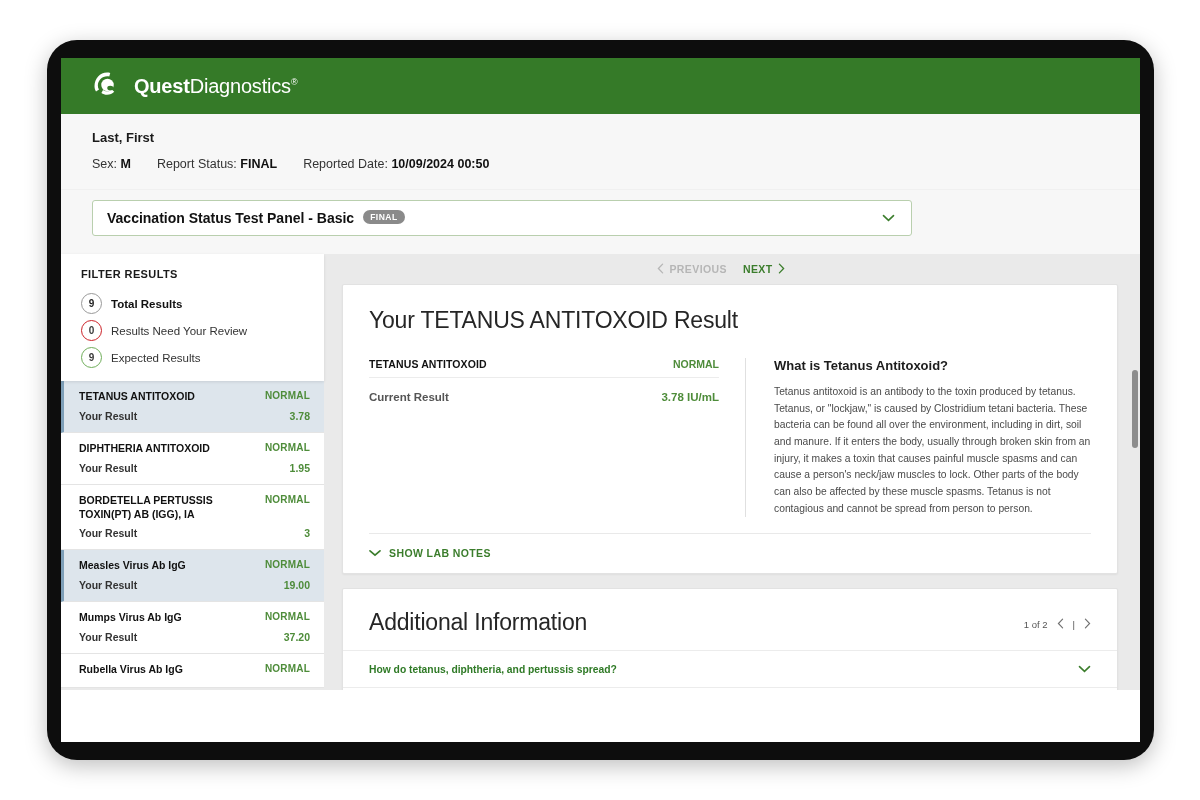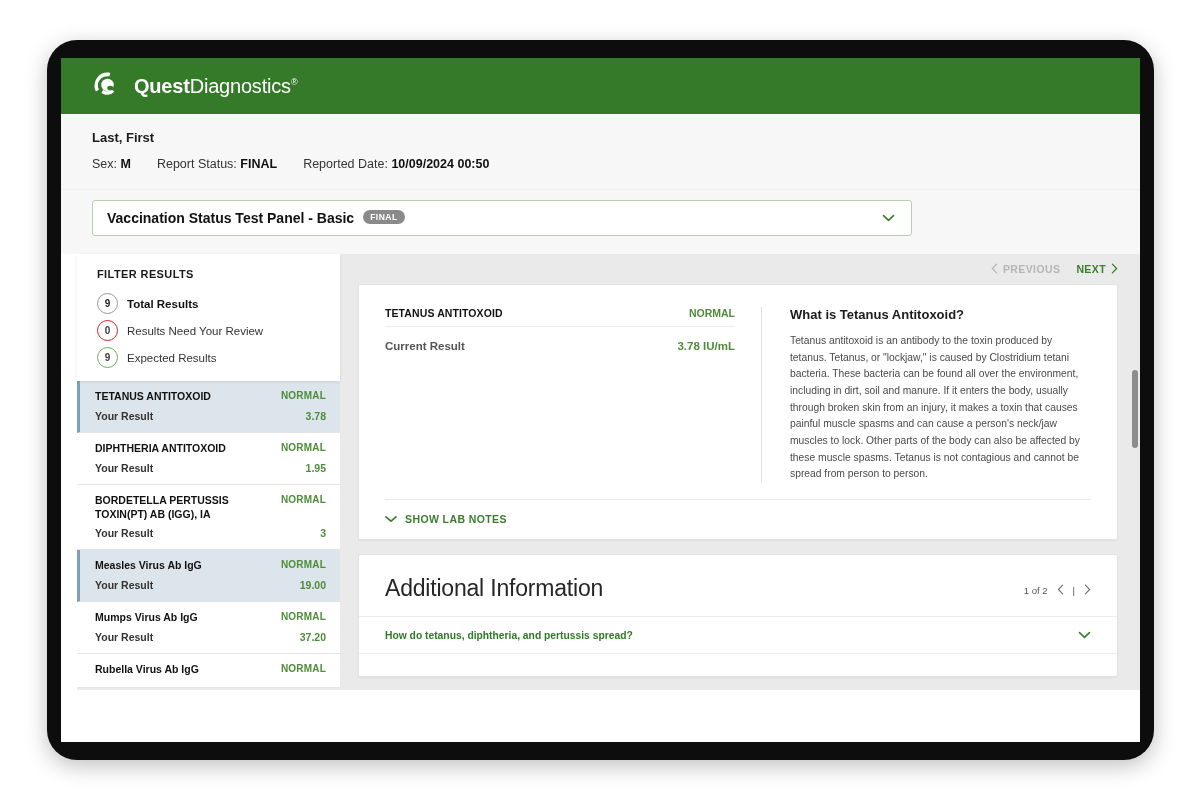--- a/index.html
+++ b/index.html
@@ -47,21 +47,21 @@
     display:flex;align-items:center;padding:0 14px;cursor:pointer;width:790px;
   }
   .panelsel .ptitle{font-size:14px;font-weight:bold;color:#111;}
   .pill{
     display:inline-block;background:#8a8a8a;color:#fff;border-radius:9px;
     font-size:8.5px;font-weight:bold;letter-spacing:.5px;padding:2px 7px 2px 7px;margin-left:9px;
     position:relative;top:-1px;
   }
   .panelsel .chev{margin-left:auto;color:#3b7d2c;font-size:12px;padding-right:2px;}
   
-  .body{display:flex;height:436px;background:#eaeaea;position:relative;margin-left:16px;}
+  .body{display:flex;height:436px;background:#eaeaea;position:relative;}
   
   .rail{width:263px;flex:none;position:relative;background:#eaeaea;}
   .filtercard{
     background:#fff;margin:0;padding:14px 0 10px 0;
     box-shadow:0 1px 3px rgba(0,0,0,.10);position:relative;z-index:3;
   }
   .filtertitle{font-size:11px;font-weight:bold;letter-spacing:.4px;color:#1a1a1a;padding:0 0 10px 20px;}
   .frow{display:flex;align-items:center;gap:9px;padding:3px 0 3px 20px;cursor:pointer;position:relative;}
   .bub{
     width:19px;height:19px;border-radius:50%;border:1px solid #999;
@@ -75,21 +75,21 @@
   .ritem{background:#fff;padding:9px 14px 10px 18px;border-bottom:1px solid #e4e4e4;cursor:pointer;position:relative;}
   .ritem.sel{background:#dde5ec;border-left:3px solid #7e9fb8;padding-left:15px;}
   .rtop{display:flex;align-items:flex-start;}
   .rname{font-size:10.5px;font-weight:bold;color:#111;line-height:1.32;flex:1;padding-right:8px;}
   .rstat{font-size:10px;font-weight:bold;color:#4e8c3a;letter-spacing:.2px;white-space:nowrap;}
   .rbot{display:flex;justify-content:space-between;margin-top:6px;}
   .rlbl{font-size:10.5px;font-weight:bold;color:#333;}
   .rval{font-size:10.5px;font-weight:bold;color:#4e8c3a;}
   
   .main{flex:1;position:relative;overflow:hidden;}
-  .navbar{height:30px;display:flex;align-items:center;justify-content:flex-end;padding-right:22px;gap:16px;}
+  .navbar{height:30px;display:flex;align-items:center;justify-content:center;padding-right:22px;gap:16px;}
   .navlink{font-size:10.5px;font-weight:bold;letter-spacing:.4px;color:#3b7d2c;cursor:pointer;display:flex;align-items:center;gap:5px;}
   .navlink.dis{color:#b6b6b6;cursor:default;}
   .card{
     background:#fff;margin:0 22px 14px 18px;border:1px solid #e2e2e2;border-radius:2px;
     box-shadow:0 1px 2px rgba(0,0,0,.05);
   }
   .card-pad{padding:22px 26px 16px 26px;}
   .h1{font-size:23px;font-weight:400;color:#262626;letter-spacing:-.2px;margin-bottom:24px;}
   .split{display:flex;}
   .colL{width:350px;flex:none;padding-right:26px;}
@@ -259,20 +259,21 @@
             <span>
               <svg width="7" height="11" viewBox="0 0 8 12">
                   <path d="M1.6 1 L6.4 6 L1.6 11" stroke="#3b7d2c" stroke-width="1.5" fill="none" stroke-linecap="round"></path>
                 </svg>
             </span>
           </span>
         </div>
 
         <div class="card">
           <div class="card-pad">
+            <div class="h1">Your TETANUS ANTITOXOID Result</div>
             <div class="split">
               <div class="colL">
                 <div class="rowhdr">
                   <span class="n">TETANUS ANTITOXOID</span>
                   <span class="s">NORMAL</span>
                 </div>
                 <div class="rowcur">
                   <span class="n">Current Result</span>
                   <span class="v">3.78 IU/mL</span>
                 </div>

